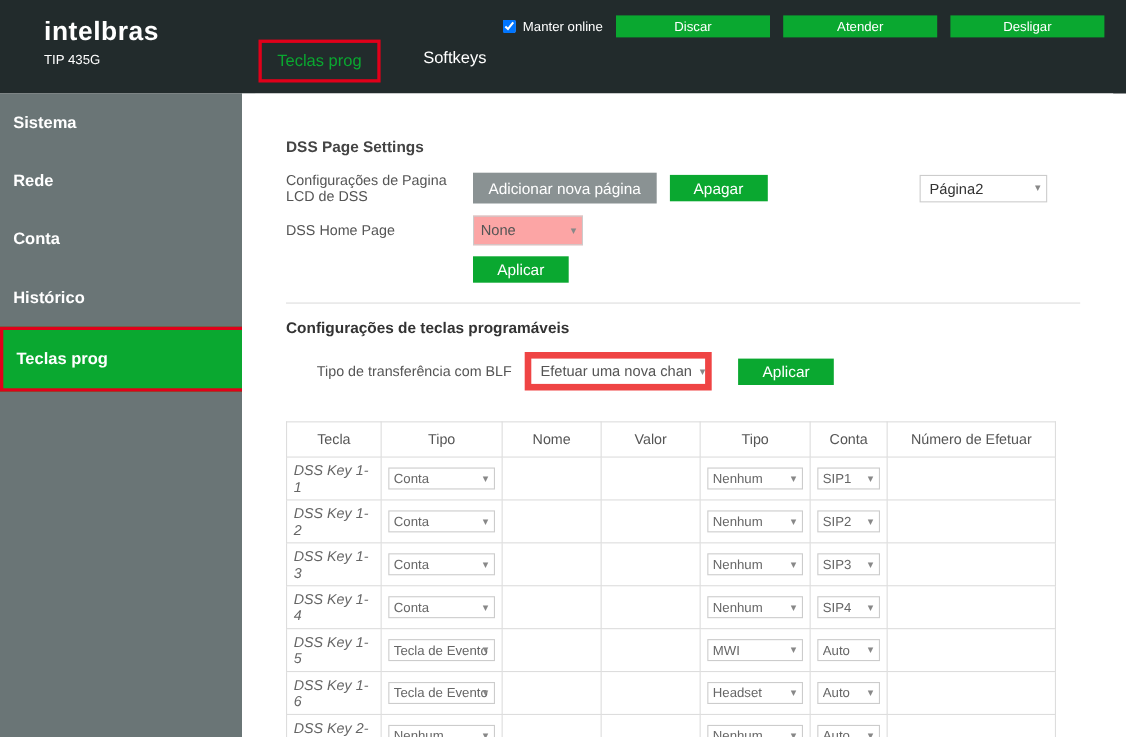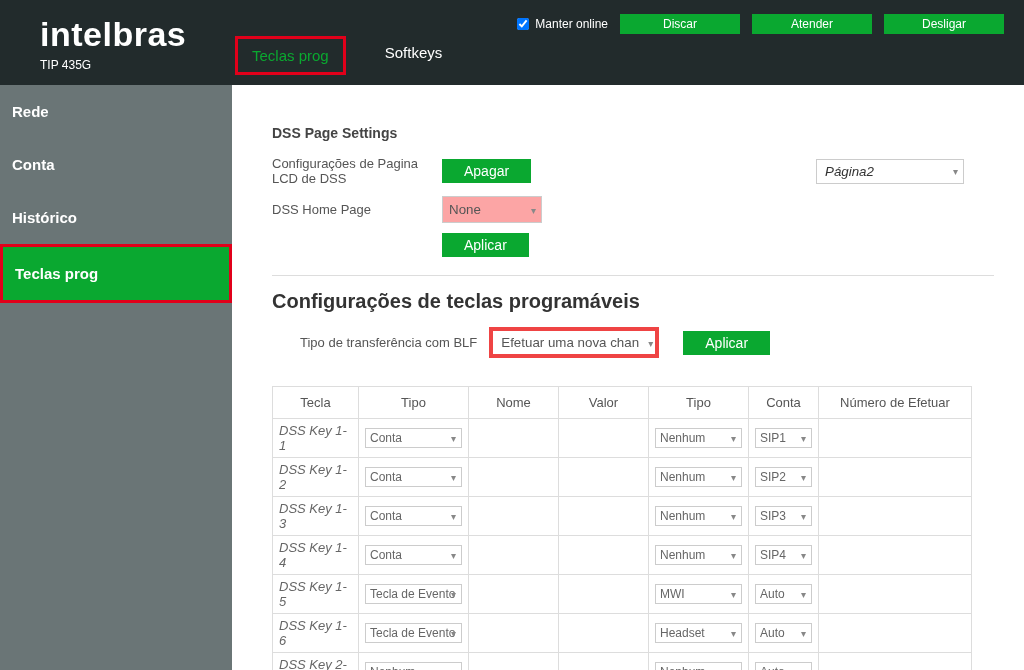--- a/index.html
+++ b/index.html
@@ -1,43 +1,43 @@
 <!DOCTYPE html>
 <html><head>
 <meta charset="utf-8">
 <style>
 * { box-sizing: border-box; margin: 0; padding: 0; }
 body { font-family: Arial, sans-serif; font-size: 13px; color: #333; width: 1024px; height: 670px; overflow: hidden; }
 .top-bar { background: #222b2c; height: 85px; position: relative; }
 .logo-area { position: absolute; left: 40px; top: 15px; color: #fff; }
-.logo-text { font-size: 34px; font-weight: bold; letter-spacing: 0.5px; }
+.logo-text { font-size: 24px; font-weight: bold; letter-spacing: 0.5px; }
 .model { font-size: 12px; margin-top: 4px; }
 .top-controls { position: absolute; right: 20px; top: 14px; display: flex; align-items: center; gap: 12px; }
 .keep-online { color: #fff; font-size: 12px; display: flex; align-items: center; gap: 6px; }
-.top-btn { background: #0aa830; color: #fff; border: none; width: 120px; height: 20px; font-size: 12px; cursor: pointer; text-align: center; }
+.top-btn { background: #0aa830; color: #fff; border: none; width: 140px; height: 20px; font-size: 12px; cursor: pointer; text-align: center; }
 .tabs { position: absolute; left: 235px; bottom: 10px; display: flex; gap: 25px; }
 .tab { color: #fff; font-size: 15px; padding: 8px 14px; cursor: pointer; }
 .tab.active { color: #0aa830; border: 3px solid #e1001a; }
 .sidebar { position: absolute; left: 0; top: 85px; width: 232px; height: 585px; background: #6a7576; }
 .side-item { color: #fff; font-size: 15px; padding: 18px 12px; cursor: pointer; font-weight: bold; }
 .side-item.selected { background: #0aa830; border: 3px solid #e1001a; }
-.content { position: absolute; left: 232px; top: 85px; width: 792px; height: 585px; background: #fff; padding: 40px 30px 0 40px; overflow: hidden; }
+.content { position: absolute; left: 220px; top: 85px; width: 792px; height: 585px; background: #fff; padding: 40px 30px 0 40px; overflow: hidden; }
 .section-title { font-size: 14px; font-weight: bold; color: #444; margin-bottom: 15px; }
 .row { display: flex; align-items: center; margin-bottom: 10px; }
 .label-col { width: 170px; color: #555; font-size: 13px; }
 .gray-btn { background: #8a9293; color: #fff; border: none; padding: 6px 14px; font-size: 14px; cursor: pointer; margin-right: 12px; }
 .green-btn { background: #0aa830; color: #fff; border: none; padding: 4px 22px; font-size: 14px; cursor: pointer; }
-.page-select { border: 1px solid #ccc; padding: 4px 8px; width: 148px; color: #333; background: #fff; font-style: italic; }
+.page-select { border: 1px solid #ccc; padding: 4px 8px; width: 116px; color: #333; background: #fff; }
 .small-select { border: 1px solid #ccc; padding: 5px 6px; width: 100px; color: #555; background: #fca5a5; }
 .apply-wrap { margin-left: 170px; margin-top: 6px; margin-bottom: 18px; }
 .divider { border-top: 1px solid #ddd; margin: 0 0 14px 0; }
-.subsection { font-size: 20px; font-weight: bold; color: #333; margin-bottom: 14px; }
+.subsection { font-size: 14px; font-weight: bold; color: #333; margin-bottom: 14px; }
 .blf-row { display: flex; align-items: center; gap: 12px; margin-bottom: 28px; }
 .blf-label { color: #555; margin-left: 28px; }
-.blf-select { border: 4px solid #ef4444; padding: 4px 8px; width: 170px; color: #555; background: #fff; }
+.blf-select { border: 6px solid #ef4444; padding: 4px 8px; width: 170px; color: #555; background: #fff; }
 table { border-collapse: collapse; width: 700px; margin-left: 0; }
 th { font-weight: normal; text-align: center; padding: 8px 6px; border: 1px solid #ddd; color: #555; font-size: 13px; background: #fff; }
 td { border: 1px solid #ddd; padding: 4px 6px; color: #666; font-size: 13px; }
 td.key { width: 86px; font-style: italic; }
 .cell-select { border: 1px solid #ccc; padding: 2px 4px; width: 100%; color: #666; background: #fff; font-size: 12px; }
 .cell-input { border: none; width: 100%; padding: 2px; font-size: 12px; }
 .chk { width: 12px; height: 12px; }
 .top-bar .model { color: #fff; }
 .right-select-holder { position: absolute; right: 30px; }
 select { appearance: none; -webkit-appearance: none; position: relative; }
@@ -61,31 +61,33 @@
     <button class="top-btn">Atender</button>
     <button class="top-btn">Desligar</button>
   </div>
   <div class="tabs">
     <div class="tab active">Teclas prog</div>
     <div class="tab">Softkeys</div>
   </div>
 </div>
 
 <div class="sidebar">
+  <div class="side-item">Sistema</div>
   <div class="side-item">Rede</div>
   <div class="side-item">Conta</div>
   <div class="side-item">Histórico</div>
   <div class="side-item selected">Teclas prog</div>
 </div>
 
 <div class="content">
   <div class="section-title">DSS Page Settings</div>
 
   <div class="row" style="position:relative;">
     <div class="label-col">Configurações de Pagina LCD de DSS</div>
+    <button class="gray-btn">Adicionar nova página</button>
     <button class="green-btn">Apagar</button>
     <div class="right-select-holder">
       <span class="select-wrap"><select class="page-select"><option>Página2</option></select></span>
     </div>
   </div>
 
   <div class="row">
     <div class="label-col">DSS Home Page</div>
     <span class="select-wrap"><select class="small-select"><option>None</option></select></span>
   </div>

